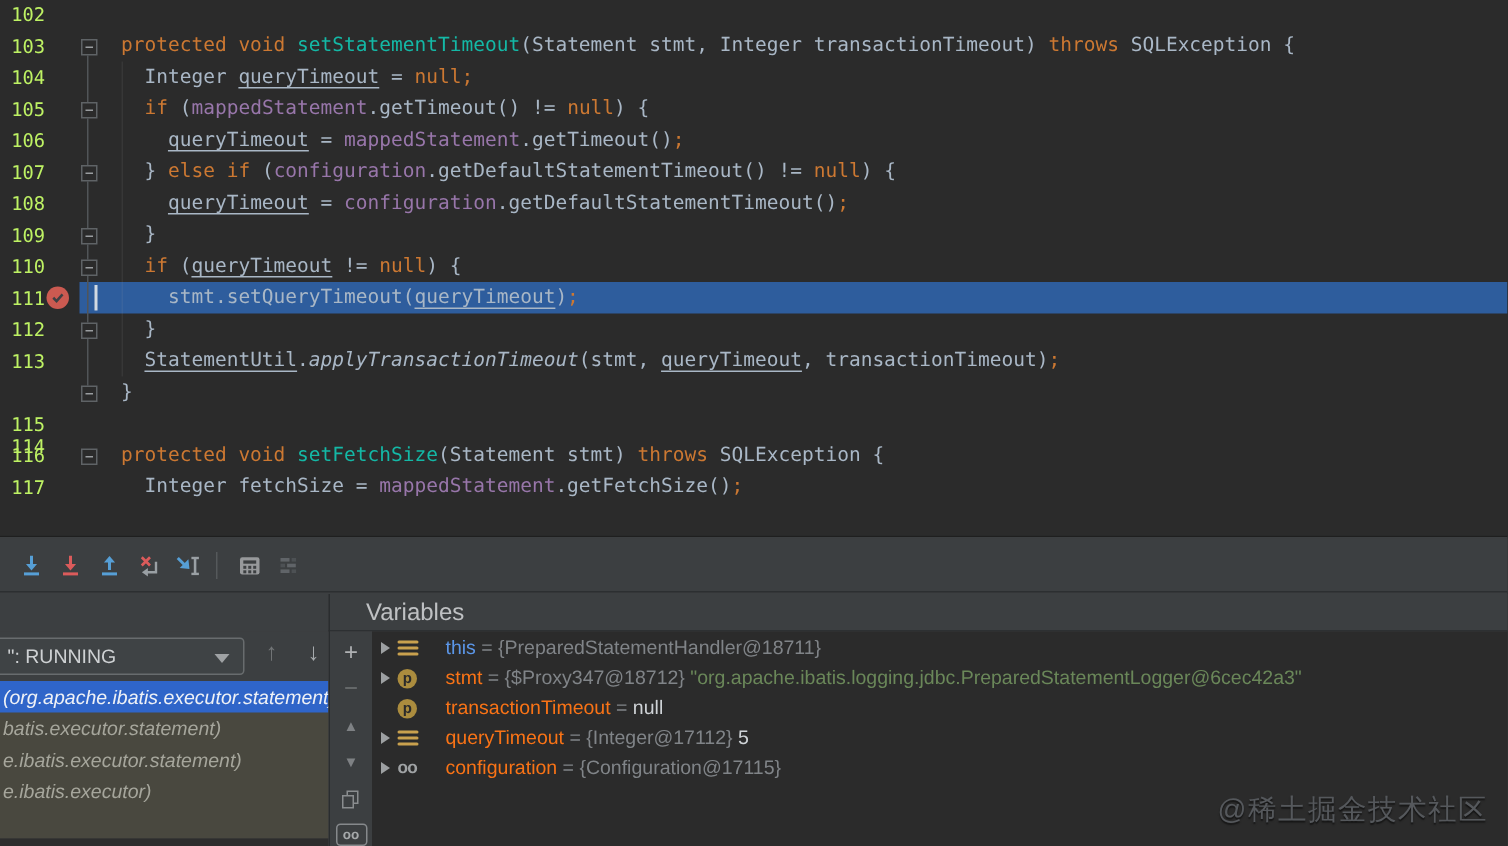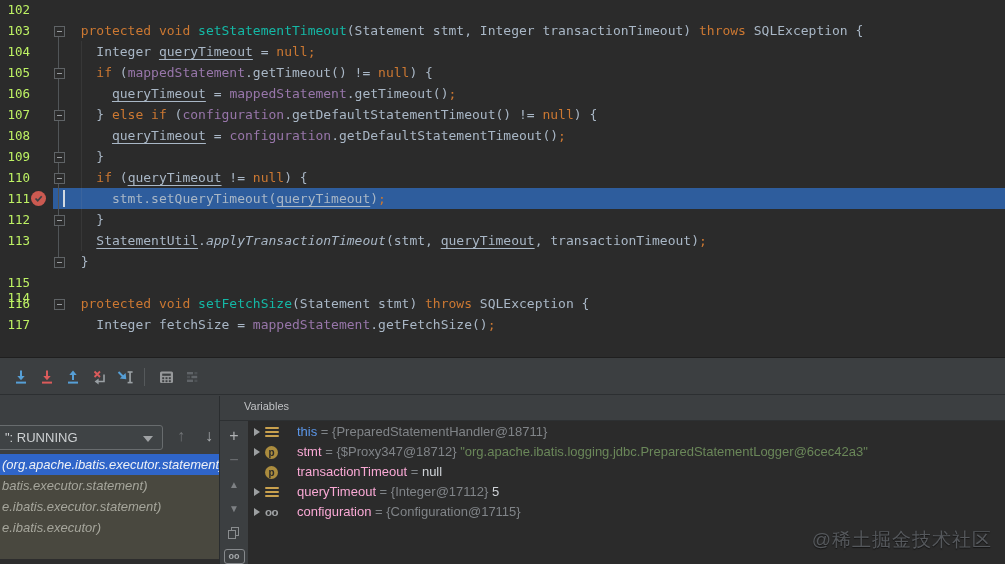--- a/index.html
+++ b/index.html
@@ -28,21 +28,21 @@
   #caret{position:absolute;left:63px;width:2px;height:17px;background:#d2dae2;z-index:6;}
 
   
   #bottom{position:absolute;left:0;top:357px;width:1005px;height:207px;background:#3c3f41;border-top:1px solid #1f1f1f;box-sizing:border-box;}
   #debug-toolbar{position:absolute;left:0;top:1px;width:1005px;height:36px;background:#3c3f41;
                  border-bottom:1px solid #2c2f31;display:flex;align-items:center;padding-left:8px;box-sizing:border-box;}
   .tbtn{width:26px;height:26px;display:flex;align-items:center;justify-content:center;border-radius:3px;}
   .tsep{width:1px;height:18px;background:#55595b;margin:0 8px 0 6px;}
   #panel-header{position:absolute;left:0;top:38px;width:1005px;height:25px;background:#3c3f41;}
   #panel-header .hline{position:absolute;left:219px;right:0;bottom:0;height:1px;background:#2d3032;}
-  #variables-title{position:absolute;left:244px;top:4px;font-size:11px;color:#bfc1c3;}
+  #variables-title{position:absolute;left:244px;top:4px;font-size:16px;color:#bfc1c3;}
   #vsep{position:absolute;left:219px;top:38px;width:1px;bottom:0;background:#2a2d2f;}
 
   
   #frames-panel{position:absolute;left:0;top:63px;width:219px;bottom:0;background:#3c3f41;overflow:hidden;}
   #thread-combo{position:absolute;left:-6px;top:4px;width:169px;height:25px;background:#3f4345;
                 border:1px solid #686c6e;border-radius:3px;box-sizing:border-box;display:flex;align-items:center;}
   #thread-combo .txt{margin-left:10px;font-size:13px;color:#ced1d3;white-space:nowrap;overflow:hidden;}
   #combo-arrow{position:absolute;right:9px;top:10px;width:0;height:0;border-left:5px solid transparent;
                border-right:5px solid transparent;border-top:6px solid #9fa2a4;}
   .nav-arrow{position:absolute;top:2px;width:22px;height:26px;text-align:center;line-height:26px;font-size:16px;}
@@ -70,21 +70,21 @@
   
   #variables-tree{position:absolute;left:248px;top:63px;right:0;bottom:0;background:#2b2b2b;overflow:hidden;padding-top:1px;}
   .var-row{position:relative;height:20px;line-height:20px;font-size:13px;white-space:nowrap;padding-left:49px;}
   .expand-arrow{position:absolute;left:6px;top:6px;width:0;height:0;border-top:4.5px solid transparent;
                 border-bottom:4.5px solid transparent;border-left:6px solid #9da0a2;}
   .vicon{position:absolute;left:17px;top:3px;width:14px;height:14px;}
   .icon-local div{height:2.5px;background:#c9a14e;margin-top:1.6px;border-radius:1px;}
   .icon-param{border-radius:50%;background:#ab8c3e;color:#2b2b2b;font-size:10px;font-weight:bold;
               text-align:center;line-height:14px;width:13px;height:13px;top:3.5px;}
   .icon-field{color:#a0a3a5;font-weight:bold;font-size:11.5px;line-height:14px;letter-spacing:-0.5px;}
-  .vn{color:#f9a8d4;} .vn-this{color:#5b96e8;}
+  .vn{color:#f97316;} .vn-this{color:#5b96e8;}
   .veq,.vval{color:#808488;} .vstr{color:#6a8759;} .vem{color:#cfd3d7;}
 
   #watermark{position:absolute;right:13px;bottom:11px;font-size:19px;color:#55585c;letter-spacing:1px;
              text-shadow:0 1px 1px rgba(0,0,0,0.55);z-index:10;}
 </style>
 </head>
 <body>
 
 <div id="editor">
   <div id="exec-highlight" style="top: 188px;"></div>

